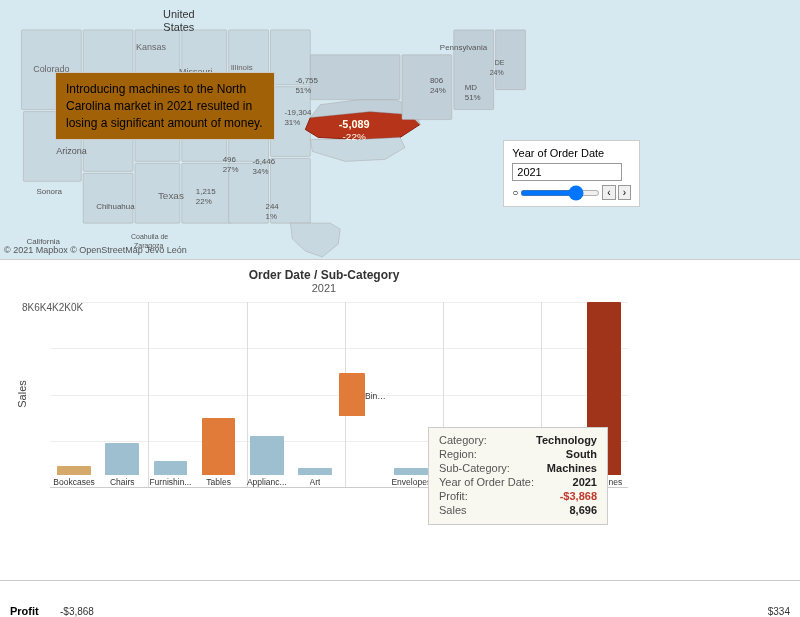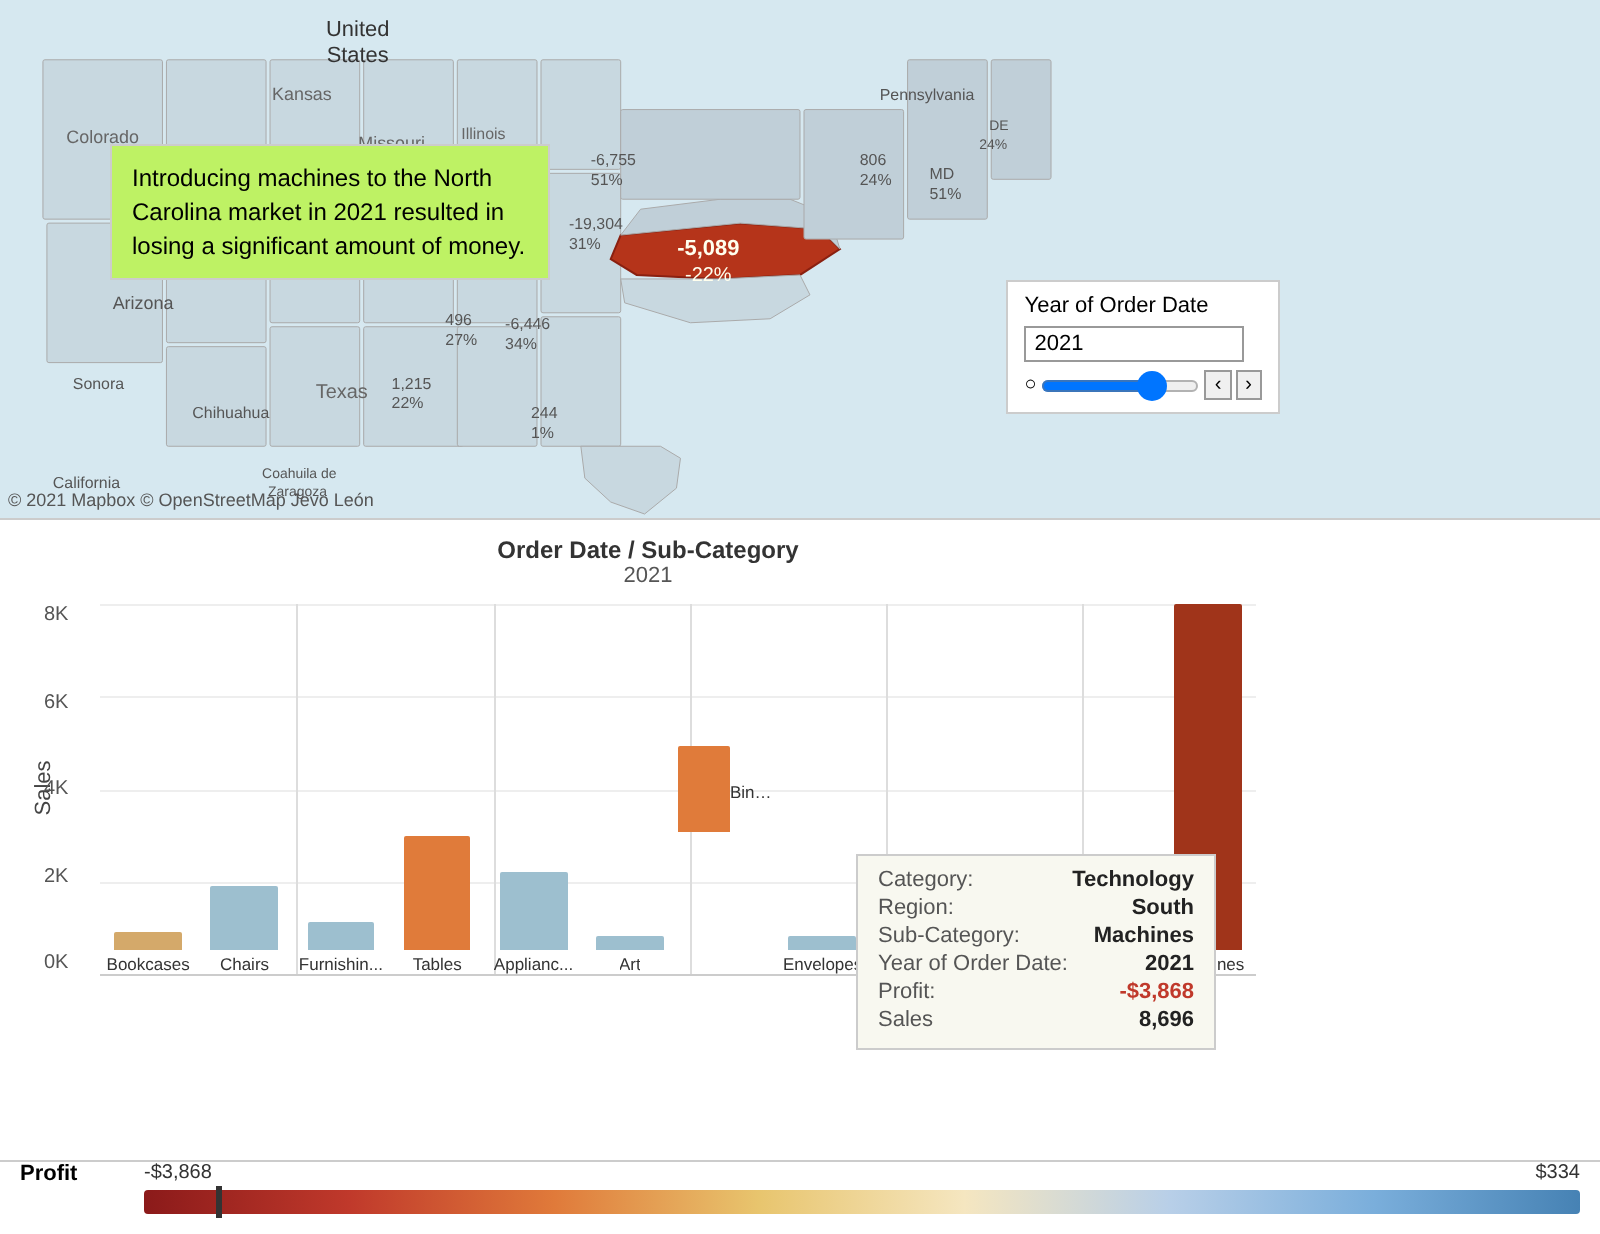--- a/index.html
+++ b/index.html
@@ -20,21 +20,21 @@
       position: absolute;
       top: 0; left: 0;
       width: 100%; height: 100%;
     }
 
     
     .map-tooltip {
       position: absolute;
       top: 72px;
       left: 55px;
-      background: #bef264;
+      background: #a16207;
       border: 1px solid #ccc;
       padding: 8px 10px;
       font-size: 12px;
       max-width: 220px;
       z-index: 10;
       line-height: 1.4;
     }
 
     
     .year-filter {
@@ -125,24 +125,23 @@
     }
     .chart-tooltip-label { color: #555; }
     .chart-tooltip-value { font-weight: bold; color: #222; }
 
     
     #profit-section {
       width: 800px;
       height: 37px;
       border-top: 1px solid #ccc;
       display: flex;
-      align-items: flex-start;
+      align-items: flex-end;
       padding: 0 10px;
       position: relative;
-      gap: 12px;
     }
     .profit-label {
       font-size: 11px;
       font-weight: bold;
       width: 50px;
       flex-shrink: 0;
     }
     .profit-values {
       display: flex;
       justify-content: space-between;
@@ -266,21 +265,21 @@
   </div>
 </div>
 
 <div id="chart-section">
   <div class="chart-title">Order Date / Sub-Category</div>
   <div class="chart-subtitle">2021</div>
 
   <div style="position:relative;">
     <div style="position:absolute;left:8px;top:90px;transform:rotate(-90deg);font-size:11px;color:#444;white-space:nowrap;">Sales</div>
 
-    <div style="position:absolute;left:22px;top:4px;height:185px;display:flex;flex-direction:column;justify-content:space-between;font-size:10px;color:#555;">
+    <div style="position:absolute;left:22px;top:4px;height:185px;display:flex;justify-content:space-between;font-size:10px;color:#555;">
       <span>8K</span>
       <span>6K</span>
       <span>4K</span>
       <span>2K</span>
       <span>0K</span>
     </div>
 
     <div style="position:absolute;left:50px;right:20px;top:4px;height:185px;pointer-events:none;">
       <div style="position:absolute;top:0%;left:0;right:0;border-top:1px solid #eee;"></div>
       <div style="position:absolute;top:25%;left:0;right:0;border-top:1px solid #eee;"></div>

